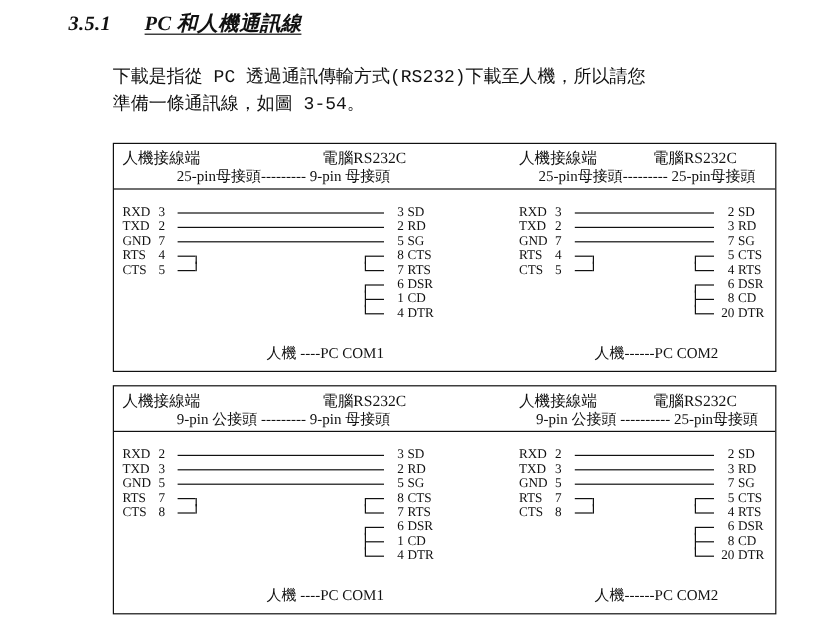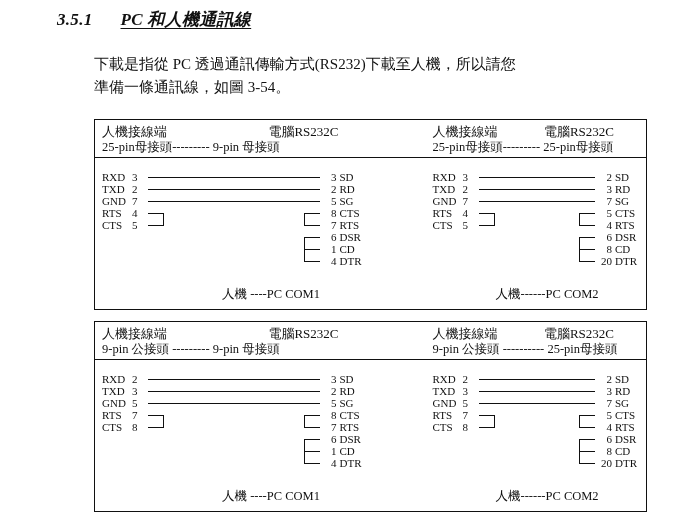--- a/index.html
+++ b/index.html
@@ -10,29 +10,29 @@
   }
   .heading {
     margin:8px 0 0 57px;
     font-size:17px; font-style:italic; font-weight:bold;
     letter-spacing:0.3px;
   }
   .heading .hnum { margin-right:28px; }
   .heading .htitle { text-decoration:underline; text-underline-offset:3px; }
   .intro {
     margin:22px 40px 0 94px;
-    font-size:15px; line-height:23px;
+    font-size:15px; line-height:23px;font-family:Liberation Mono, monospace;
   }
   .wire-box {
     width:553px; margin:20px 0 0 94px;
     border:1px solid #111;
   }
   .wire-box + .wire-box { margin-top:11px; }
   .box-head { display:flex; border-bottom:1px solid #111; padding:4px 0 2px; }
-  .box-head .half { width:50%; }
+  .box-head .half { width:50%;text-align:center; }
   .titles {
     display:flex; justify-content:space-between;
     padding:0 32px 1px 7px; font-size:13px; line-height:15px;
   }
   .subtitle { padding-left:7px; font-size:12.5px; line-height:15px; }
   .rhalf { padding-left:55px; }
   .box-body { display:flex; padding:13px 0 7px; }
   .box-body .half { width:50%; }
   .pins { padding:0 4px 0 7px; }
   .prow { display:flex; align-items:flex-start; height:12px; font-size:11px; line-height:12px; }

